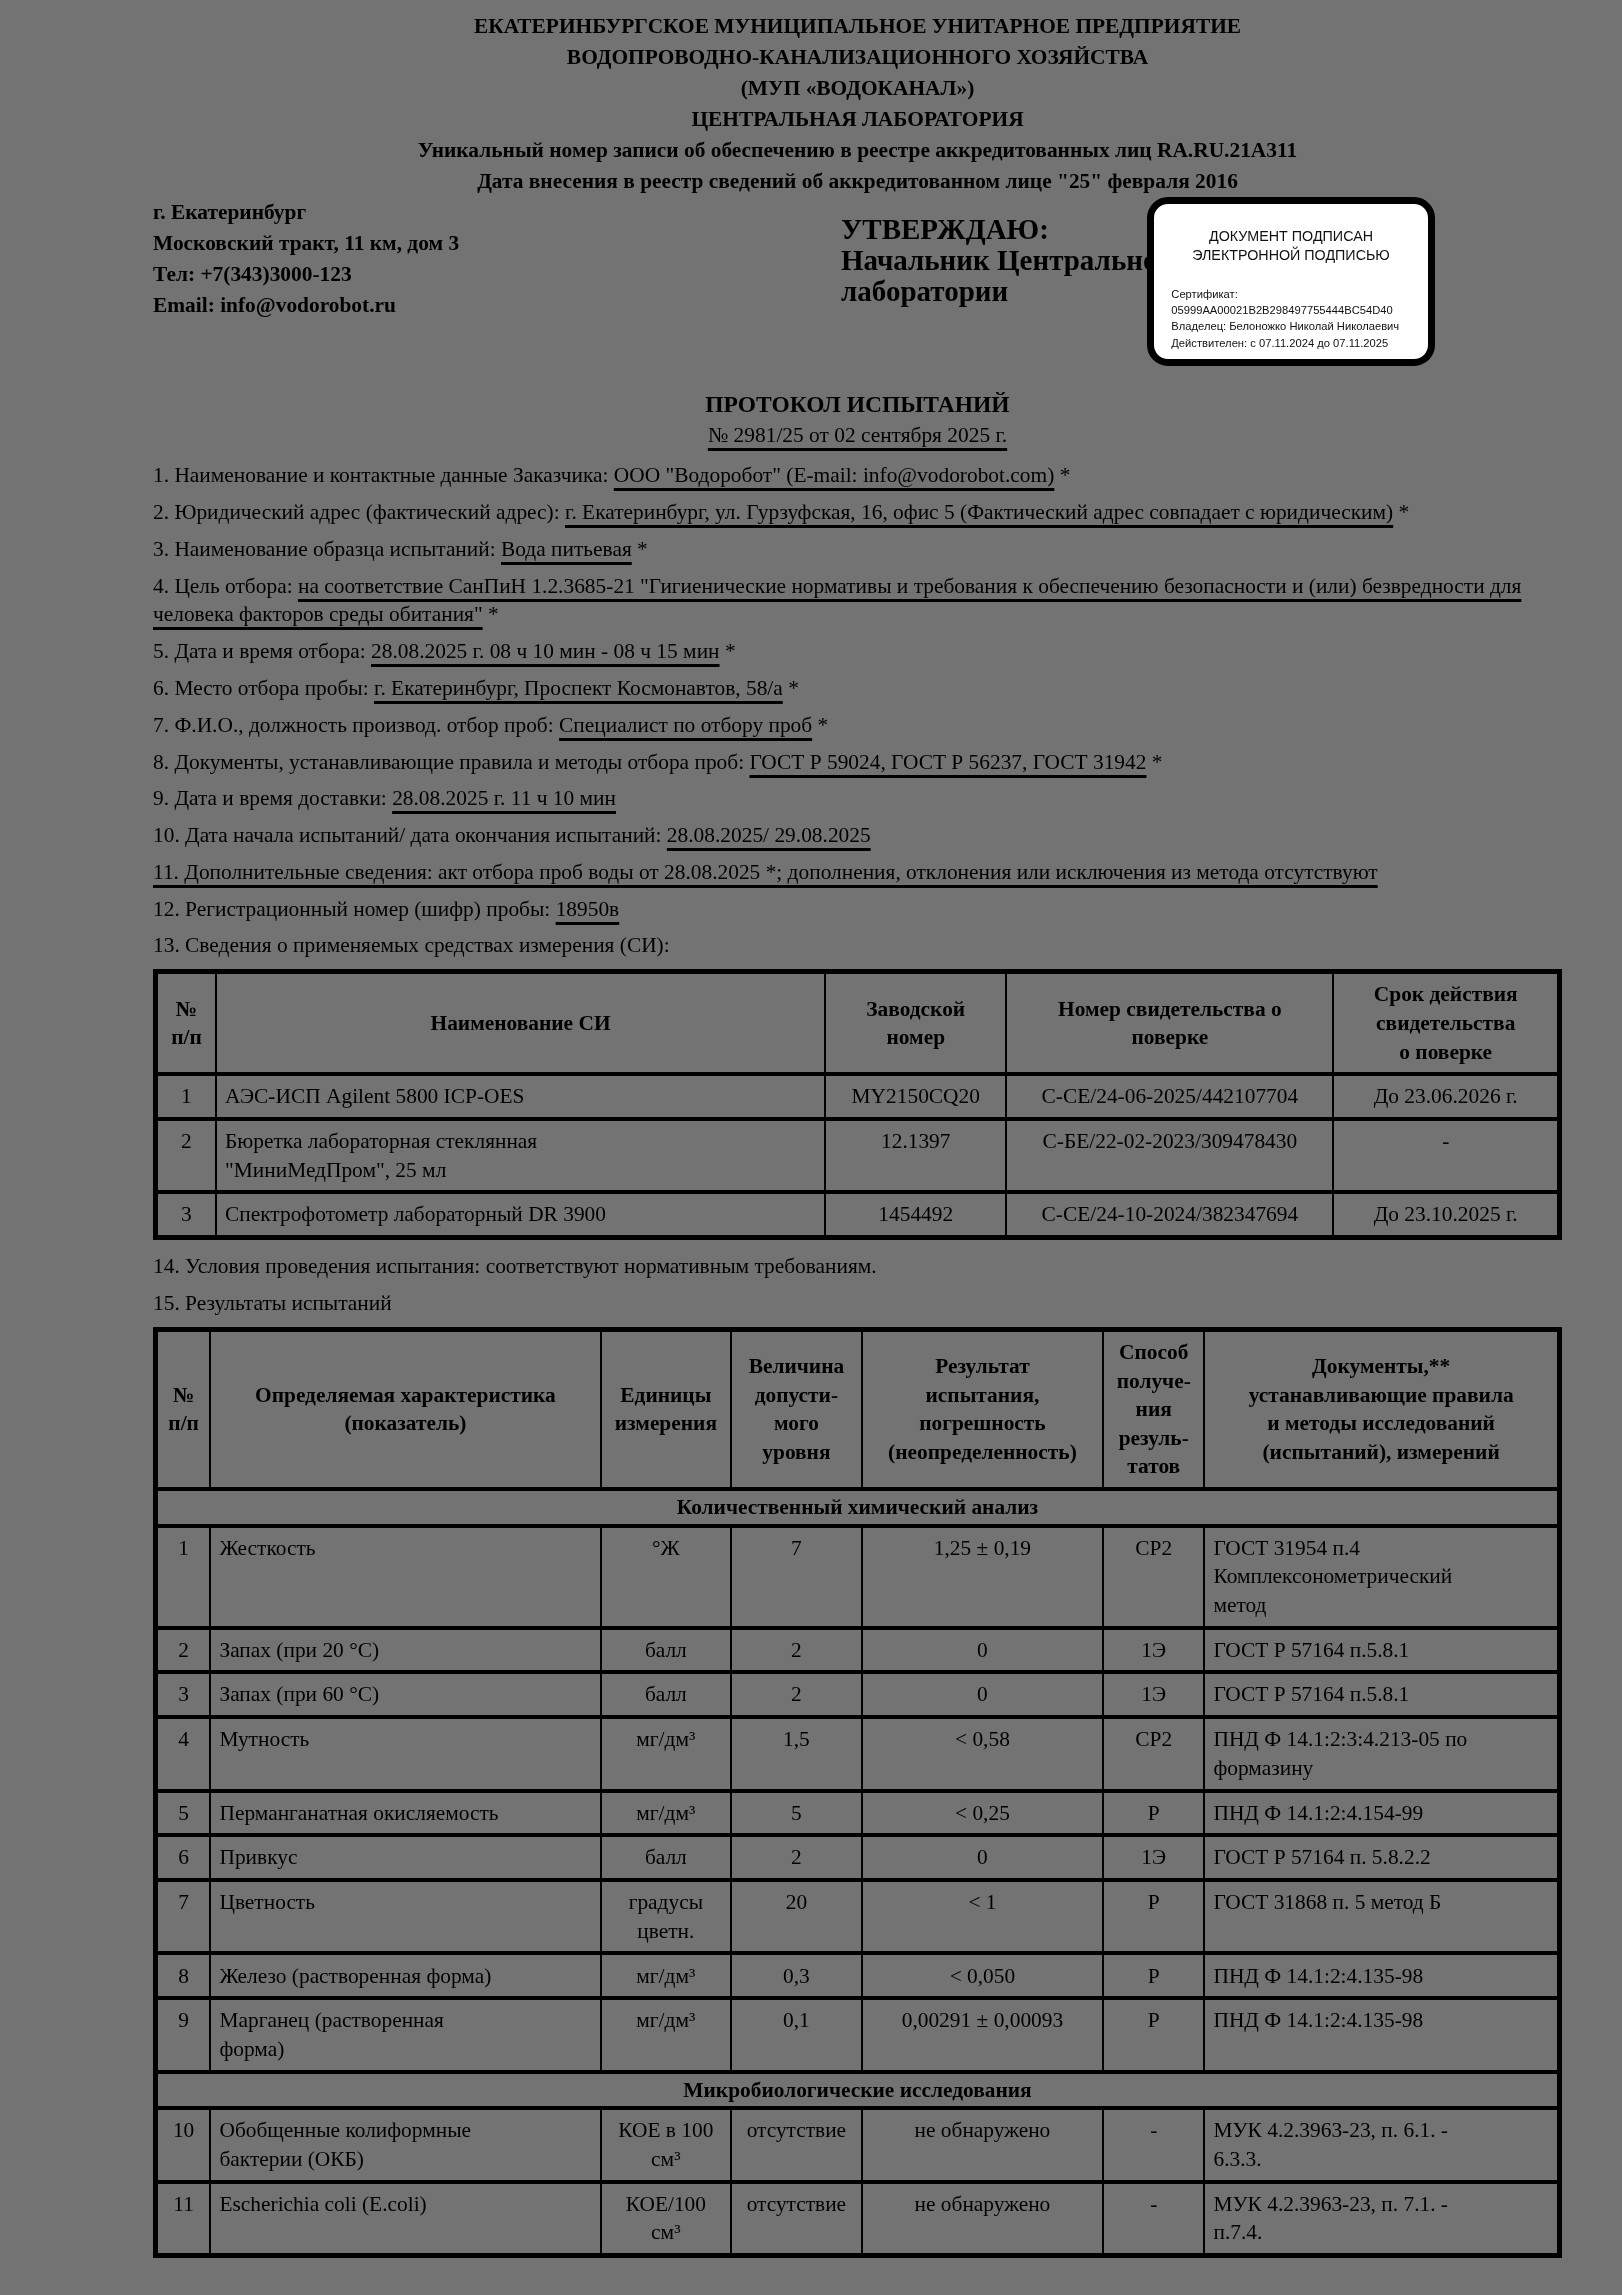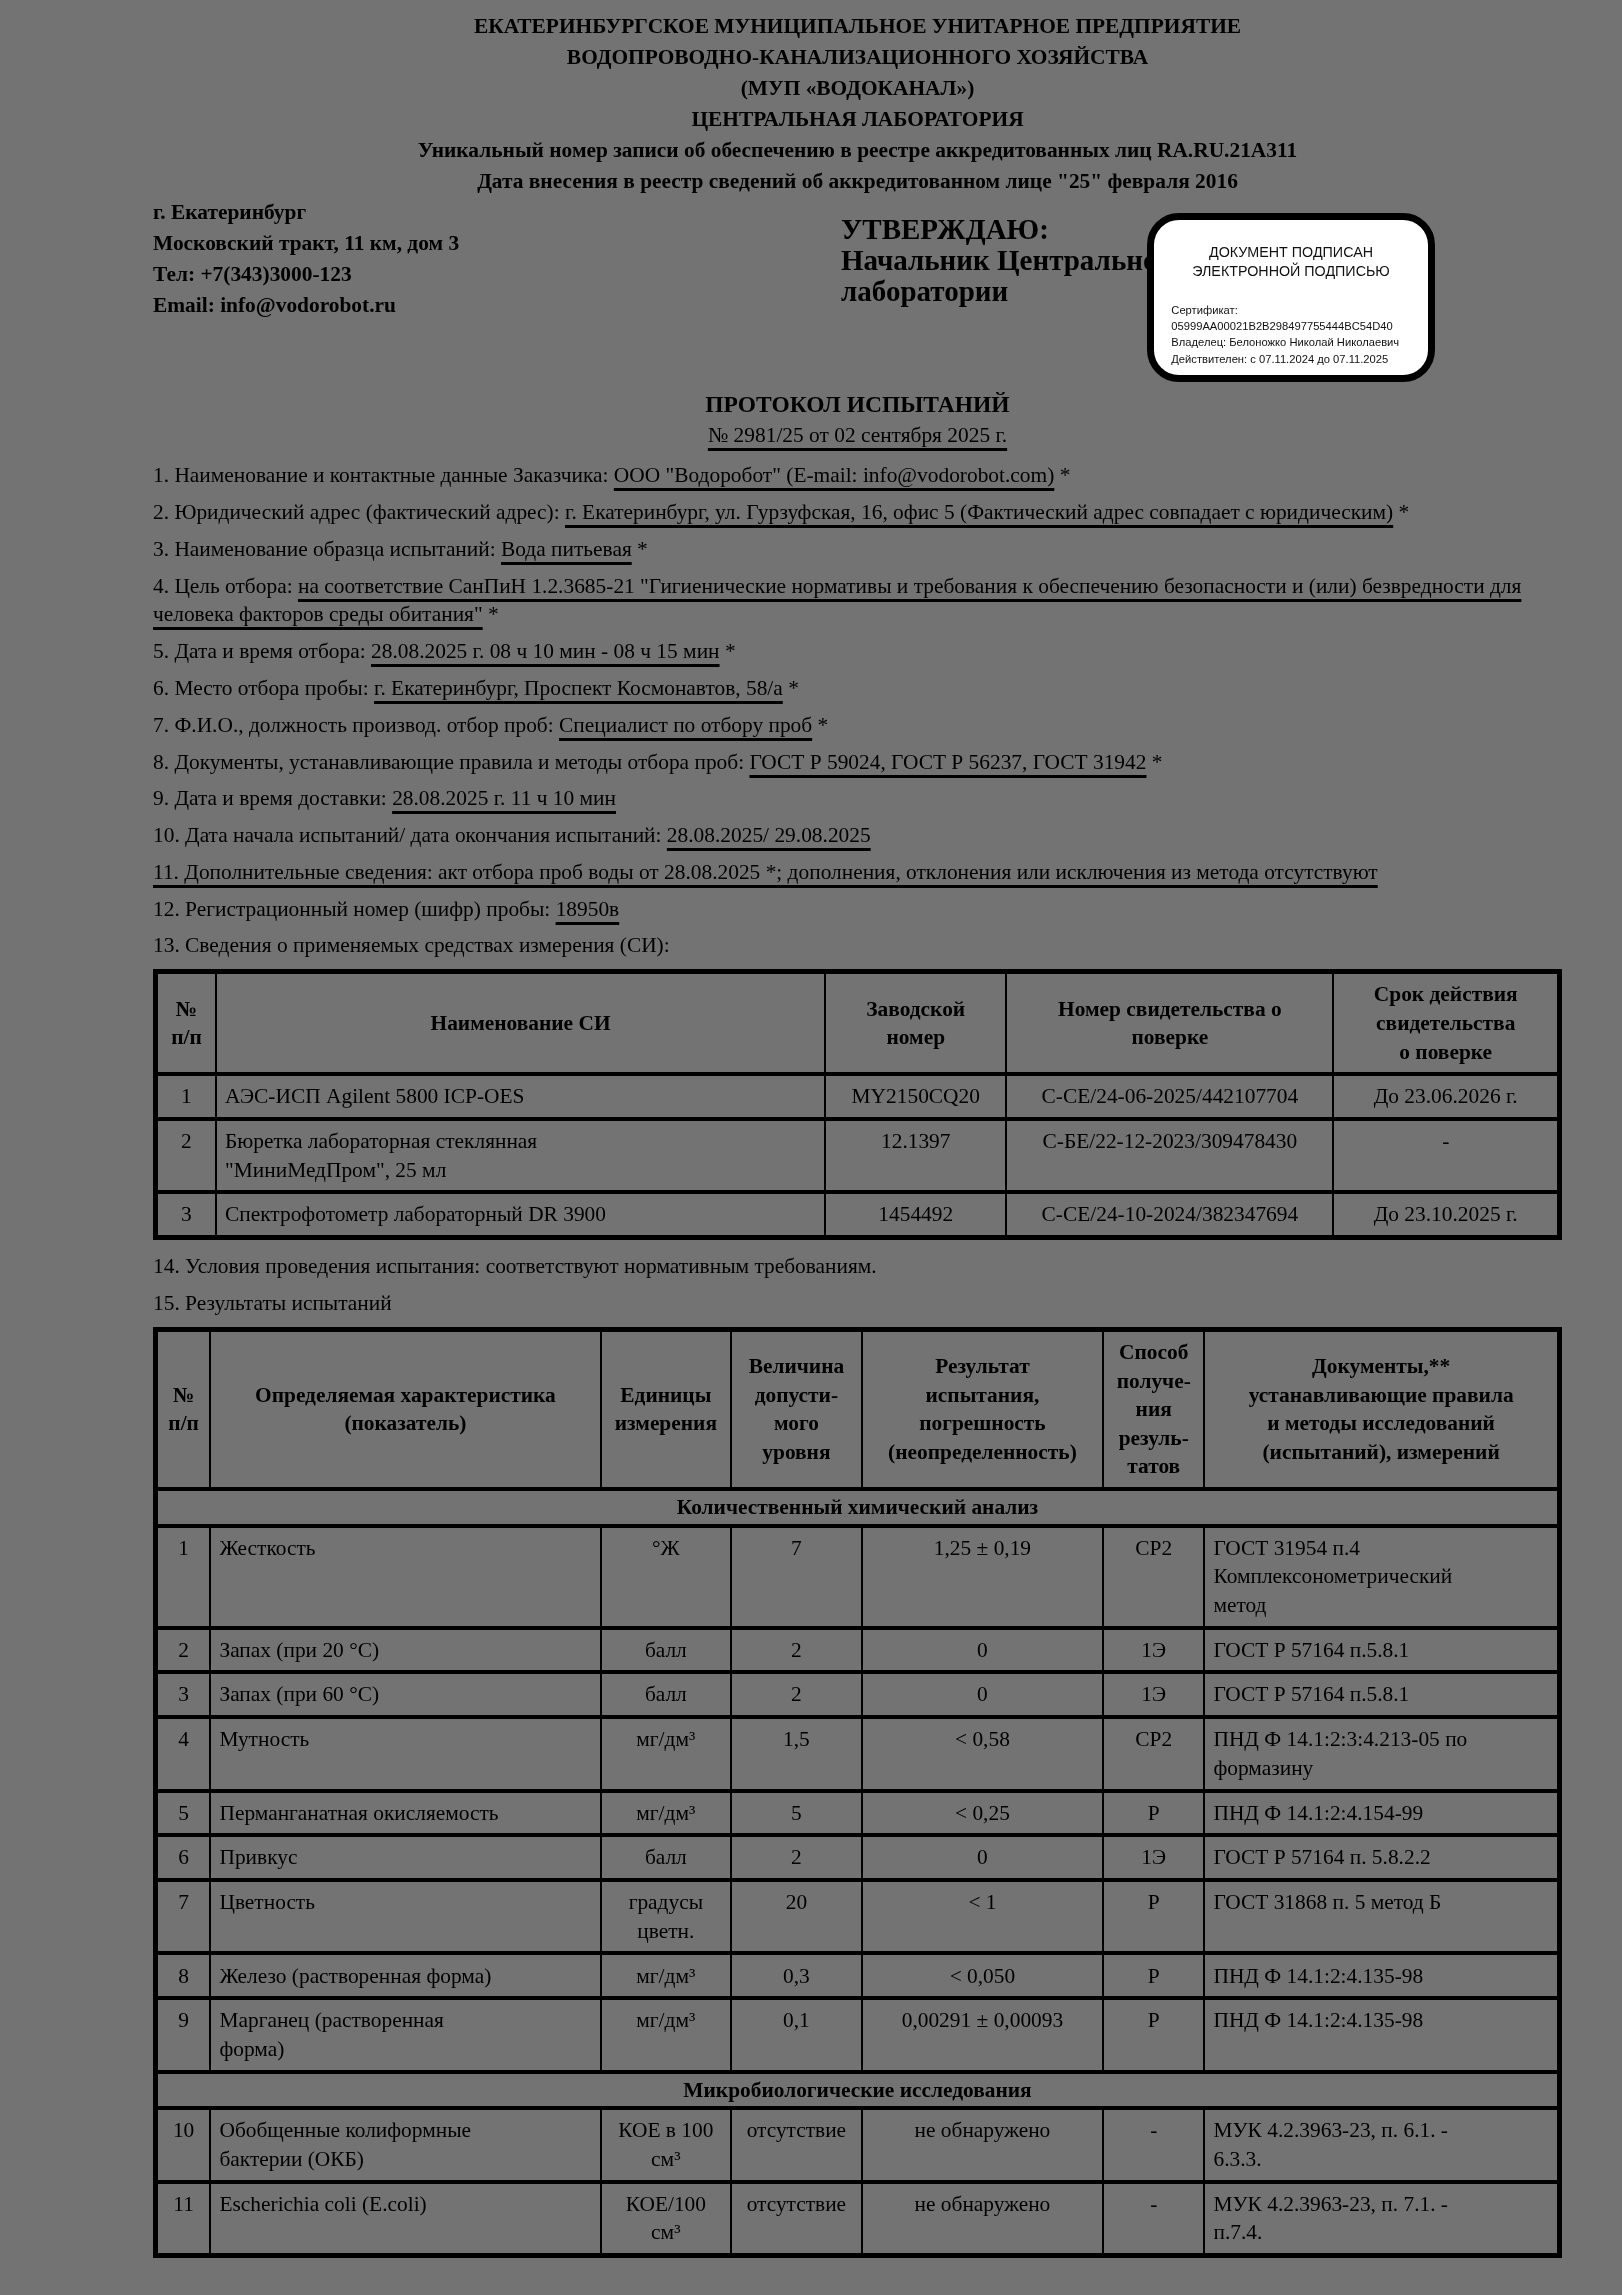--- a/index.html
+++ b/index.html
@@ -14,23 +14,23 @@
     box-sizing:border-box;
     padding:11.2px 61px 0 153px;
   }
   
   .org-line { text-align:center; font-weight:bold; font-size:21.4px; line-height:31px; }
   
   .info-row { position:relative; height:171px; margin-top:0; }
   .address  { position:absolute; left:0; top:0; font-weight:bold; font-size:21.4px; line-height:31px; }
   .approve  { position:absolute; left:688px; top:17px; font-weight:bold; font-size:29px; line-height:31px; }
   .stamp {
-    position:absolute; left:994px; top:16px;
+    position:absolute; left:994px; top:0;
     width:288px; height:169px;
-    border:7.1px solid #000; border-radius:32px;
+    border:7.1px solid #000; border-radius:21px;
     box-sizing:border-box;
     font-family:"Liberation Sans","DejaVu Sans",sans-serif;
     background:#fff;
   }
   .stamp-title { text-align:center; font-size:14.3px; line-height:19.4px; margin-top:22.4px; color:#111; }
   .stamp-cert  { font-size:11.2px; line-height:16.3px; margin:20.4px 12.2px 0 17.3px; color:#111; }
   
   .doc-title  { text-align:center; font-weight:bold; font-size:23.5px; line-height:27.5px; margin-top:23px; }
   .doc-number { text-align:center; font-size:21.4px; line-height:27.5px; margin-top:3.1px;
                 text-decoration:underline; text-decoration-thickness:2.5px;
@@ -141,21 +141,21 @@
       <td>АЭС-ИСП Agilent 5800 ICP-OES</td>
       <td class="c">MY2150CQ20</td>
       <td class="c">С-СЕ/24-06-2025/442107704</td>
       <td class="c">До 23.06.2026 г.</td>
     </tr>
     <tr>
       <td class="c">2</td>
       <td>Бюретка лабораторная стеклянная
 "МиниМедПром", 25 мл</td>
       <td class="c">12.1397</td>
-      <td class="c">С-БЕ/22-12-2023/309478430</td>
+      <td class="c">С-БЕ/22-02-2023/309478430</td>
       <td class="c">-</td>
     </tr>
     <tr>
       <td class="c">3</td>
       <td>Спектрофотометр лабораторный DR 3900</td>
       <td class="c">1454492</td>
       <td class="c">С-СЕ/24-10-2024/382347694</td>
       <td class="c">До 23.10.2025 г.</td>
     </tr>
   </tbody>

